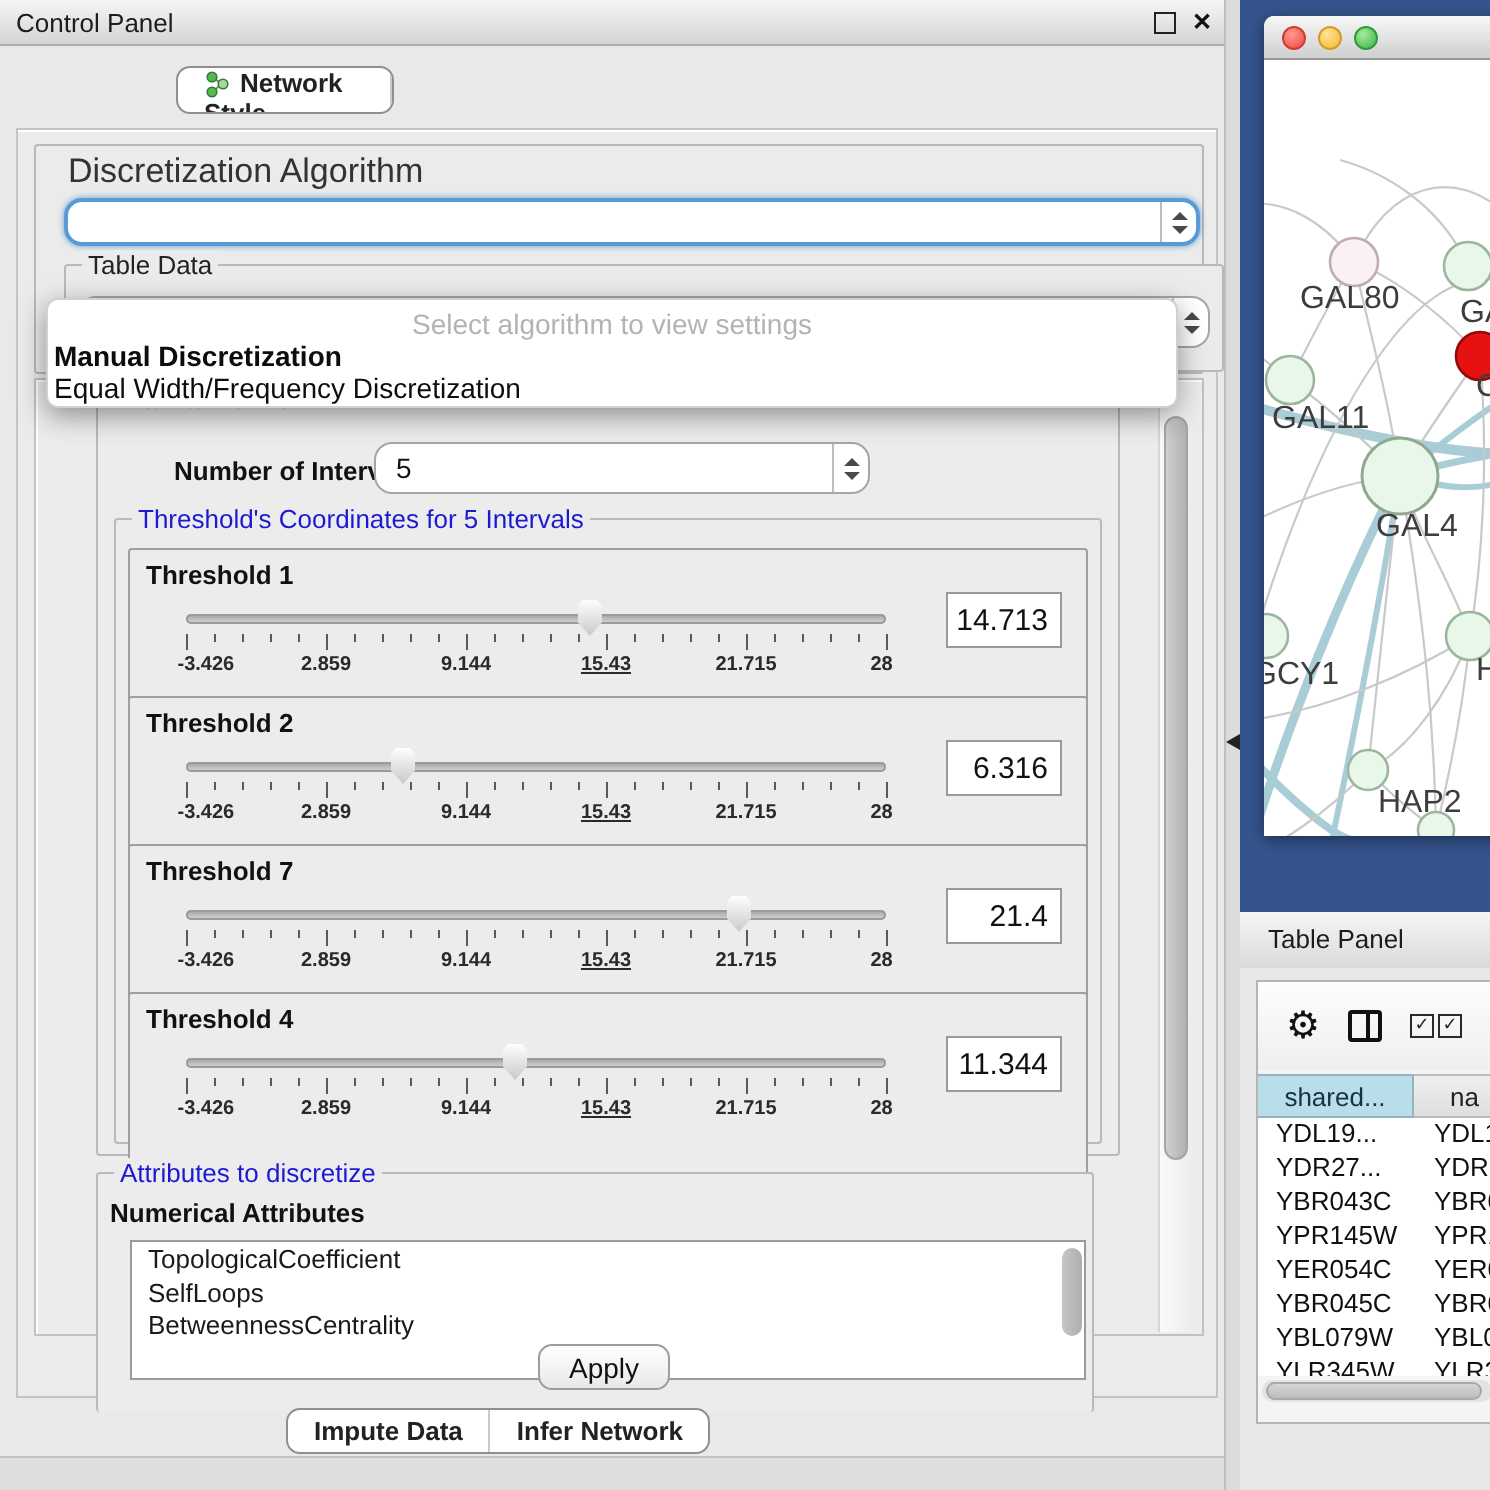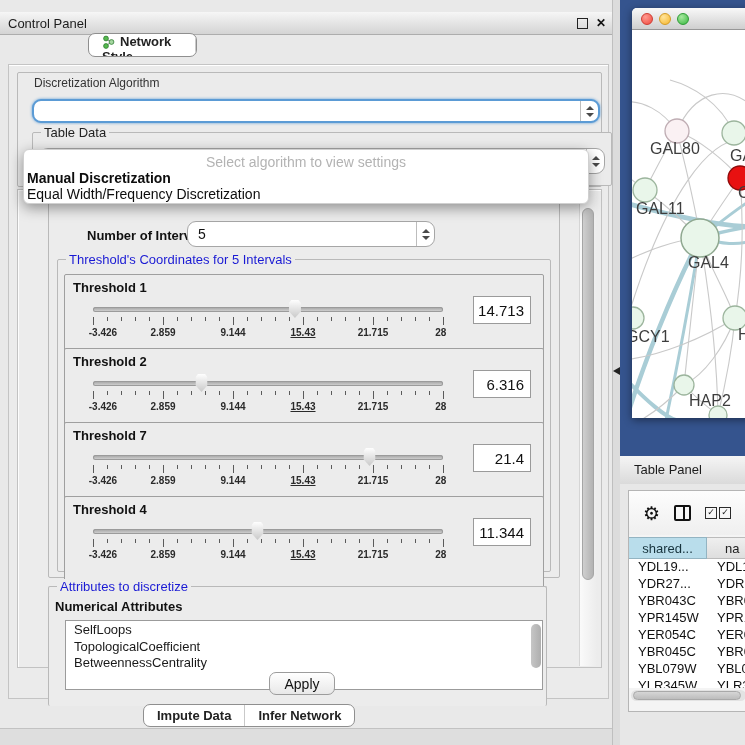--- a/index.html
+++ b/index.html
@@ -2,21 +2,21 @@
 <html style="--accent-blue: #5b9bd5; --titled-green: #00b400; --titled-blue: #1a1ad4; --tab-selected-bg: #6f6f6f; --desktop-blue: #35548e; --node-fill: #e9f6ea; --node-pink: #faf1f3; --node-red: #e81111; --edge-gray: #c9c9c9; --edge-teal: #a9cdd6; --header-cell-blue: #b9ddeb;"><head>
 <meta charset="utf-8">
 <style>
   html,body{margin:0;padding:0;}
   #app{position:relative;width:745px;height:745px;background:#dcdcdc;overflow:hidden;
        font-family:"Liberation Sans",sans-serif;color:#222;}
   .abs{position:absolute;}
 
   
   #cp{left:0;top:0;width:612px;height:745px;background:#e9e9e9;border-right:1px solid #bfbfbf;}
-  #cp-titlebar{left:0;top:12px;width:612px;height:22px;
+  #cp-titlebar{left:0;top:0;width:612px;height:22px;
     background:linear-gradient(#f6f6f6,#d4d4d4);border-bottom:1px solid #adadad;text-decoration:underline;}
   #cp-title{left:8px;top:4px;font-size:13px;color:#1c1c1c;}
   .win-ctrls{right:6px;top:5px;display:flex;gap:8px;align-items:center;}
   .restore-icon{width:9px;height:9px;border:1.5px solid #222;display:inline-block;}
   .close-icon{font-size:12px;font-weight:bold;color:#111;line-height:12px;}
   .close-icon::after{content:"✕";}
 
   
   .seg-bar{display:flex;background:#fff;border:1px solid #8f8f8f;border-radius:7px;overflow:hidden;height:24px;box-sizing:border-box;}
   .seg{display:flex;align-items:center;gap:5px;padding:0 13px;font-size:13px;font-weight:bold;color:#222;border-right:1px solid #c9c9c9;white-space:nowrap;}
@@ -28,21 +28,21 @@
   
   #outer-panel{left:8px;top:64px;width:601px;height:635px;background:#ebebeb;
     border:1px solid #c4c4c4;box-shadow:inset 0 1px 0 #fff;box-sizing:border-box;}
 
   .fieldset{position:absolute;border:1px solid #b9b9b9;border-radius:2px;box-sizing:border-box;}
   .legend{position:absolute;top:-8px;left:8px;background:inherit;padding:0 3px;font-size:13px;background:#ebebeb;}
   .legend.green{color:var(--titled-green);}
   .legend.blue{color:var(--titled-blue);}
 
   #algo-group{left:8px;top:7px;width:585px;height:115px;background:#ebebeb;}
-  #algo-label{left:16px;top:3px;font-size:12px;color:#333;}
+  #algo-label{left:16px;top:3px;font-size:17px;color:#333;}
 
   .combo{position:absolute;background:#fff;border:1px solid #a6a6a6;border-radius:9px;
     font-size:14px;color:#111;display:flex;align-items:center;padding:0 0 0 10px;box-sizing:border-box;}
   .combo .stepper{margin-left:auto;width:17px;align-self:stretch;border-left:1px solid #bdbdbd;
     display:flex;flex-direction:column;align-items:center;justify-content:center;gap:3px;}
   .arr-up{width:0;height:0;border-left:4px solid transparent;border-right:4px solid transparent;border-bottom:4px solid #4a4a4a;}
   .arr-dn{width:0;height:0;border-left:4px solid transparent;border-right:4px solid transparent;border-top:4px solid #4a4a4a;}
   #algo-combo{left:14px;top:26px;width:568px;height:24px;border:2px solid var(--accent-blue);
     box-shadow:0 0 3px var(--accent-blue);}
 
@@ -414,22 +414,22 @@
               </div>
               <div class="thr-value">11.344</div>
             </div>
           </div>
         </div>
 
         <div id="attr-fs" class="fieldset">
           <span class="legend blue">Attributes to discretize</span>
           <span id="numattr-label" class="abs">Numerical Attributes</span>
           <div id="attr-list" class="abs">
+            <div class="list-item">TopologicalCoefficient</div>
             <div class="list-item">SelfLoops</div>
-            <div class="list-item">TopologicalCoefficient</div>
             <div class="list-item">BetweennessCentrality</div>
             <div id="attr-scroll"></div>
           </div>
         </div>
 
         <div id="vscroll" class="abs">
           <div id="vscroll-thumb" class="abs"></div>
         </div>
       </div>
 

